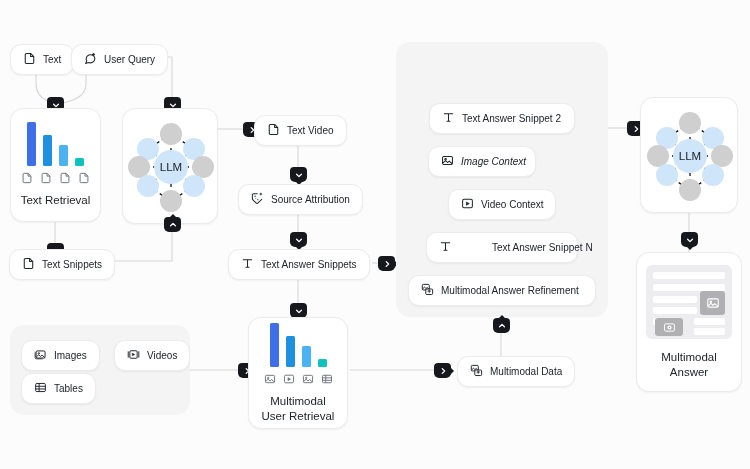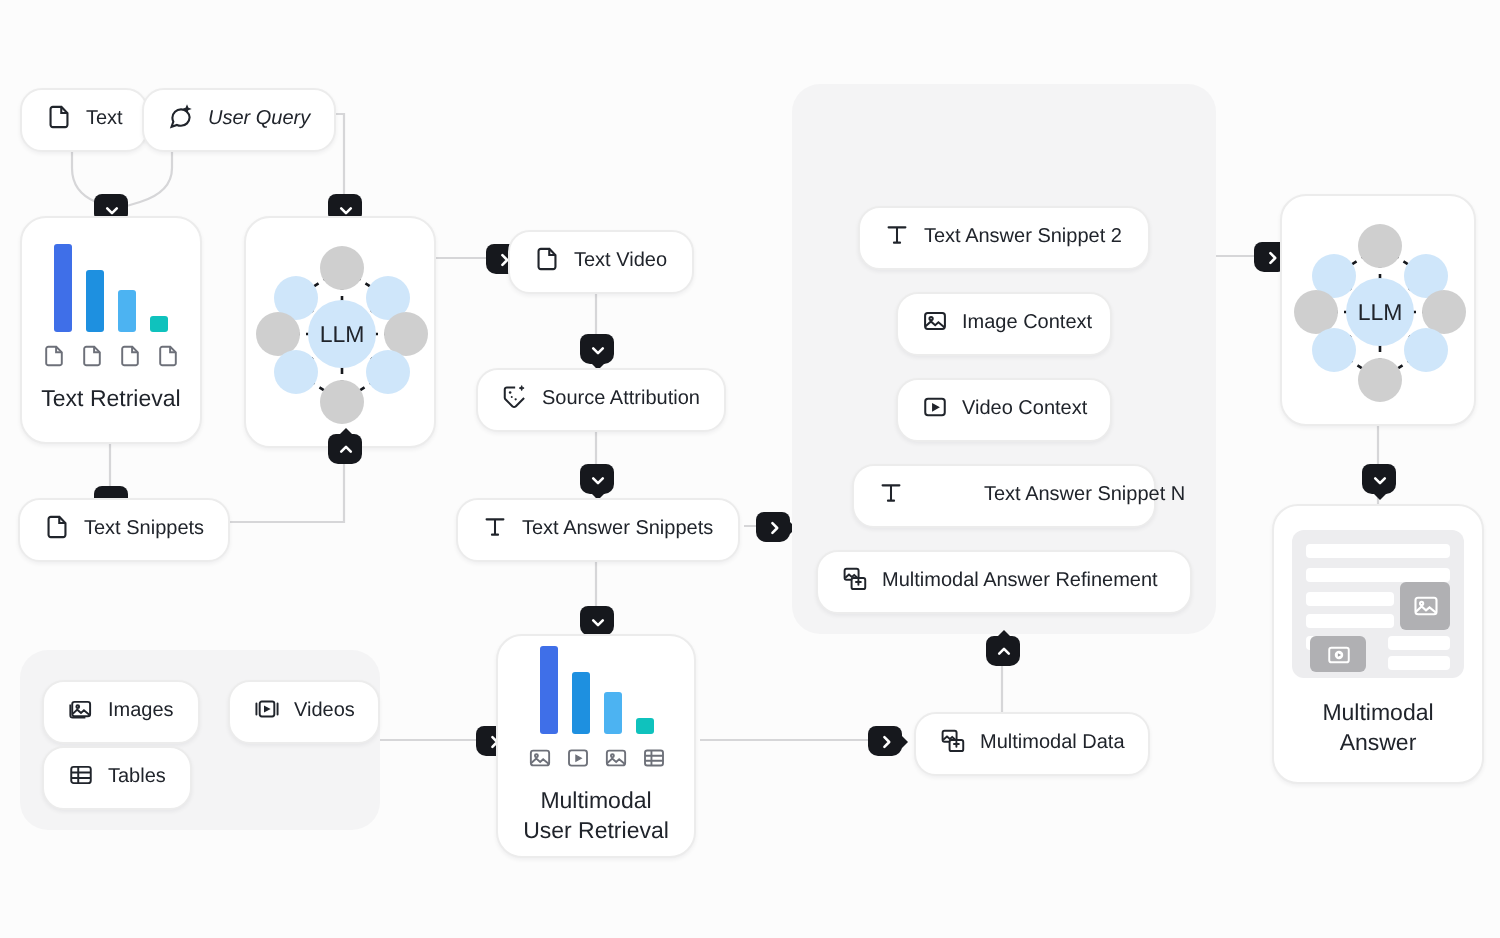--- a/index.html
+++ b/index.html
@@ -128,21 +128,21 @@
   <div class="pill" style="left:10px; top:44px;">
     <span class="icon">
       <svg width="13" height="13" viewBox="0 0 16 16" fill="none" stroke="#20242b" stroke-width="1.3">
         <path d="M9.5 1.8H4.2a1.4 1.4 0 0 0-1.4 1.4v9.6a1.4 1.4 0 0 0 1.4 1.4h7.6a1.4 1.4 0 0 0 1.4-1.4V5.6z"></path>
         <path d="M9.4 1.9v3.6h3.7"></path>
       </svg>
     </span>
     <span class="lbl">Text</span>
   </div>
 
-  <div class="pill" style="left:71px; top:44px;font-style:italic;">
+  <div class="pill" style="left:71px; top:44px;">
     <span class="icon">
       <svg width="13" height="13" viewBox="0 0 16 16" fill="none" stroke="#20242b" stroke-width="1.3">
         <path d="M13.3 8.2a5.3 5.3 0 0 1-5.4 5.2 5.6 5.6 0 0 1-2.4-.5L2.2 14l1.1-3.1a5 5 0 0 1-.6-2.4 5.3 5.3 0 0 1 5.4-5.2 5.3 5.3 0 0 1 5.2 4.9z"></path>
         <path d="M11.7 1.2l.5 1.3 1.3.5-1.3.5-.5 1.3-.5-1.3-1.3-.5 1.3-.5z" fill="#20242b" stroke-width=".8"></path>
       </svg>
     </span>
     <span class="lbl">User Query</span>
   </div>
 
   <div class="badge down" style="left:47px; top:97px;">
@@ -294,21 +294,21 @@
 
   <div class="pill" style="left:429px; top:103px; width:146px;">
     <span class="icon">
       <svg width="13" height="13" viewBox="0 0 16 16" fill="none" stroke="#20242b" stroke-width="1.25" stroke-linecap="round">
           <path d="M2.8 3.3h10.4M8 3.3v9.4M6.1 12.7h3.8"></path>
         </svg>
     </span>
     <span class="lbl">Text Answer Snippet 2</span>
   </div>
 
-  <div class="pill" style="left:448px; top:146px; width:108px;">
+  <div class="pill" style="left:428px; top:146px; width:108px;font-style:italic;">
     <span class="icon">
       <svg width="13" height="13" viewBox="0 0 16 16" fill="none" stroke="#20242b" stroke-width="1.25">
         <rect x="1.9" y="3.1" width="12.2" height="9.8" rx="1.6"></rect>
         <circle cx="5.6" cy="6.5" r="1"></circle>
         <path d="M2.2 11.3l3.3-3 2.6 2.3 2-1.8 3.8 3.2"></path>
       </svg>
     </span>
     <span class="lbl">Image Context</span>
   </div>
 

